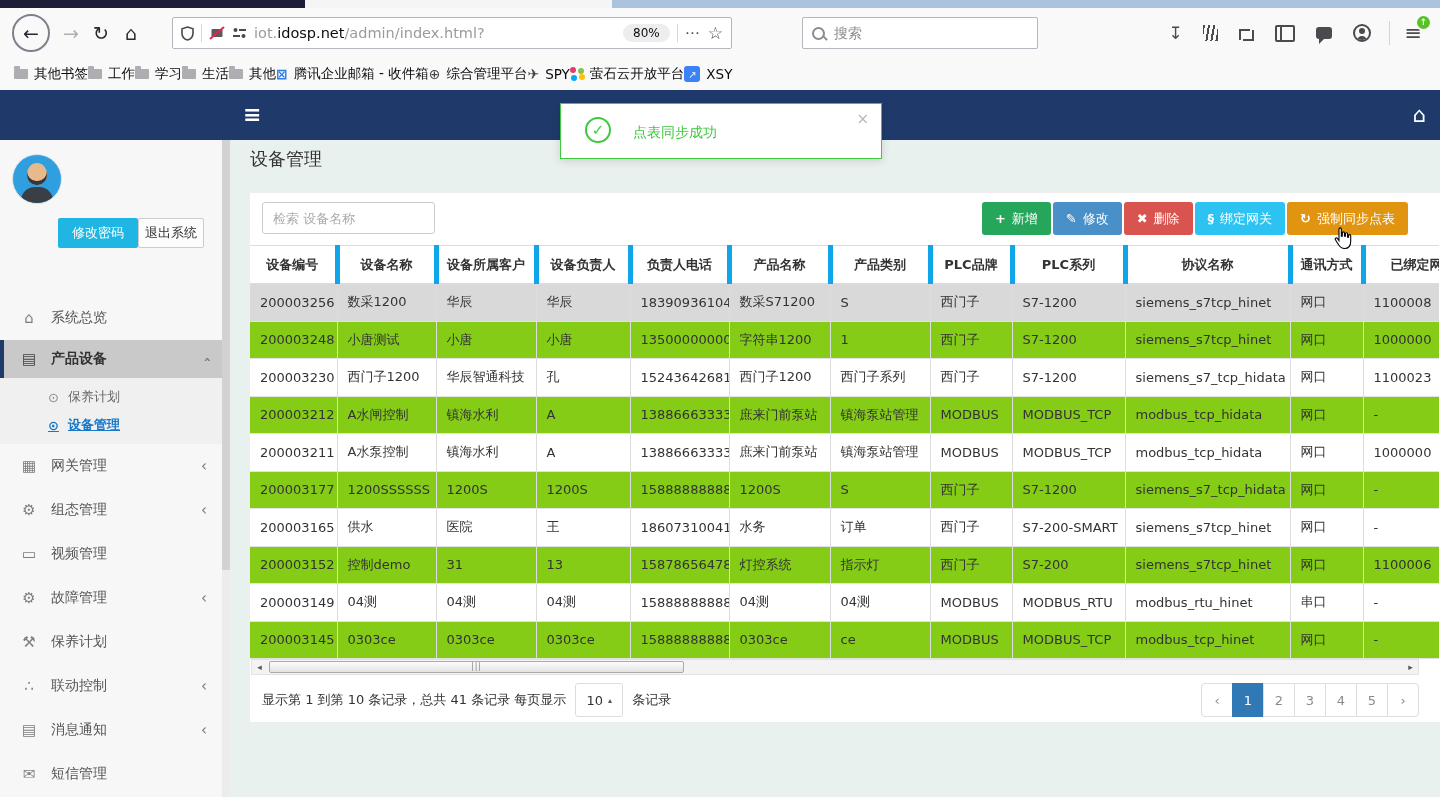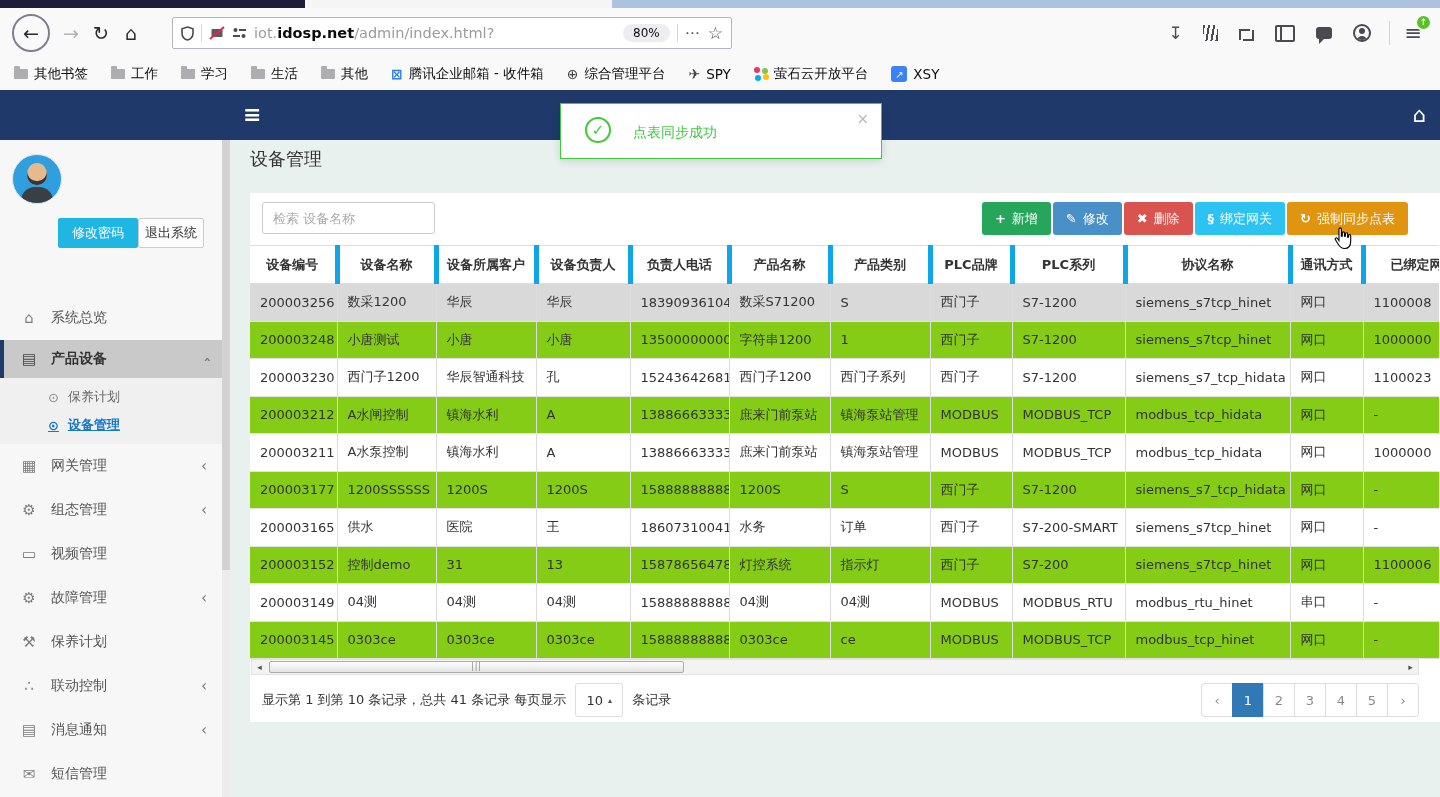--- a/index.html
+++ b/index.html
@@ -13,21 +13,21 @@
   .browser-bar{position:absolute;left:0;top:8px;width:1440px;height:50px;background:#f9f9fa;
     display:flex;align-items:center;padding:0 12px;box-sizing:border-box;}
   .nav-btn{width:30px;height:30px;display:flex;align-items:center;justify-content:center;
     font-size:19px;color:#2a2a2e;flex:none;}
   .nav-btn.back{width:34px;height:34px;border:2px solid #80808c;border-radius:50%;margin-right:6px;}
   .nav-btn.fwd{color:#b1b1b3;}
   .url-bar{display:flex;align-items:center;height:32px;width:560px;margin-left:26px;flex:none;
     background:#fff;border:1px solid #b6b6be;border-radius:2px;padding:0 8px;box-sizing:border-box;gap:7px;}
   .u-div{width:1px;height:18px;background:#d7d7db;flex:none;}
   .url-text{font-size:14.5px;color:#9b9b9b;white-space:nowrap;overflow:hidden;}
-  .url-domain{color:#0c0c0d;font-weight:bold;}
+  .url-domain{color:#0c0c0d;}
   .zoom-pill{margin-left:auto;background:#ededf0;border-radius:10px;padding:2px 10px;font-size:12px;color:#0c0c0d;flex:none;}
   .dots{font-size:15px;color:#4a4a4f;letter-spacing:1px;flex:none;}
   .star{font-size:17px;color:#4a4a4f;flex:none;}
   .search-box{display:flex;align-items:center;height:32px;width:236px;margin-left:70px;flex:none;
     background:#fff;border:1px solid #b6b6be;border-radius:2px;padding:0 9px;box-sizing:border-box;gap:7px;}
   .mag{width:9px;height:9px;border:2px solid #8a8a91;border-radius:50%;position:relative;flex:none;}
   .mag::after{content:"";position:absolute;left:8px;top:8px;width:6px;height:2px;background:#8a8a91;transform:rotate(45deg);}
   .search-box input{border:none;outline:none;font-size:14px;color:#333;width:170px;background:transparent;
     font-family:"DejaVu Sans","Liberation Sans",sans-serif;}
   .search-box input::placeholder{color:#8c8c92;}
@@ -44,21 +44,21 @@
   .icon-bubble::after{content:"";position:absolute;left:3px;bottom:-5px;border:4px solid transparent;border-top-color:#4a4a4f;border-left-color:#4a4a4f;}
   .icon-account{width:14px;height:14px;border:2px solid #4a4a4f;border-radius:50%;position:relative;overflow:hidden;}
   .icon-account::before{content:"";position:absolute;left:4px;top:2px;width:6px;height:6px;border-radius:50%;background:#4a4a4f;}
   .icon-account::after{content:"";position:absolute;left:2px;bottom:-2px;width:10px;height:6px;border-radius:5px 5px 0 0;background:#4a4a4f;}
   .v-div{width:1px;height:24px;background:#d4d4d8;margin-left:18px;}
   .menu-btn{position:relative;margin-left:14px;font-size:21px;color:#4a4a4f;padding-right:6px;}
   .menu-badge{position:absolute;right:-4px;top:-7px;width:13px;height:13px;border-radius:50%;
     background:#57c223;border:2px solid #f9f9fa;color:#fff;font-size:9px;line-height:13px;text-align:center;font-weight:bold;}
   
   .bookmarks-bar{position:absolute;left:0;top:58px;width:1440px;height:32px;background:#f9f9fa;
-    display:flex;align-items:center;padding-left:14px;gap:23px;box-sizing:border-box;}
+    display:flex;align-items:center;padding-left:14px;box-sizing:border-box;}
   .bookmark{display:flex;align-items:center;gap:6px;font-size:13.5px;color:#0c0c0d;white-space:nowrap;}
   .folder-icon{width:14px;height:10px;background:#adadb2;border-radius:1px;position:relative;display:inline-block;}
   .folder-icon::before{content:"";position:absolute;top:-3px;left:0;width:6px;height:3px;background:#adadb2;border-radius:1px 1px 0 0;}
   .tencent-icon{color:#2b7de9;font-size:14px;font-weight:bold;}
   .bm-glyph{font-size:14px;color:#444;}
   .ys7-icon{width:14px;height:14px;position:relative;display:inline-block;}
   .ys7-icon::before{content:"";position:absolute;left:0;top:0;width:6px;height:6px;border-radius:50%;background:#e6386b;box-shadow:8px 1px 0 #8bc34a;}
   .ys7-icon::after{content:"";position:absolute;left:1px;top:8px;width:6px;height:6px;border-radius:50%;background:#03a9f4;box-shadow:8px -1px 0 #ffc107;}
   .xsy-icon{width:16px;height:16px;background:#3b82f6;border-radius:3px;color:#fff;font-size:10px;
     display:flex;align-items:center;justify-content:center;}
@@ -182,20 +182,24 @@
           <line x1="1" y1="10" x2="8" y2="10" stroke="#4a4a4f" stroke-width="2"></line>
           <circle cx="11.5" cy="10" r="2" fill="#4a4a4f"></circle>
         </svg>
       <div class="url-text"><span>iot.</span><span class="url-domain">idosp.net</span><span>/admin/index.html?</span></div>
       <div class="zoom-pill">80%</div>
       <div class="u-div"></div>
       <div class="dots">⋯</div>
       <div class="star">☆</div>
     </div>
 
+    <div class="search-box">
+      <span class="mag"></span>
+      <input placeholder="搜索" style="">
+    </div>
 
     <div id="tb-icons">
         <div class="tb-icon icon-glyph">↧</div>
         <div class="tb-icon icon-library"></div>
         <div class="tb-icon icon-crop"></div>
         <div class="tb-icon icon-sidebar"></div>
         <div class="tb-icon icon-bubble"></div>
         <div class="tb-icon icon-account"></div>
       </div>
     <div class="v-div"></div>

